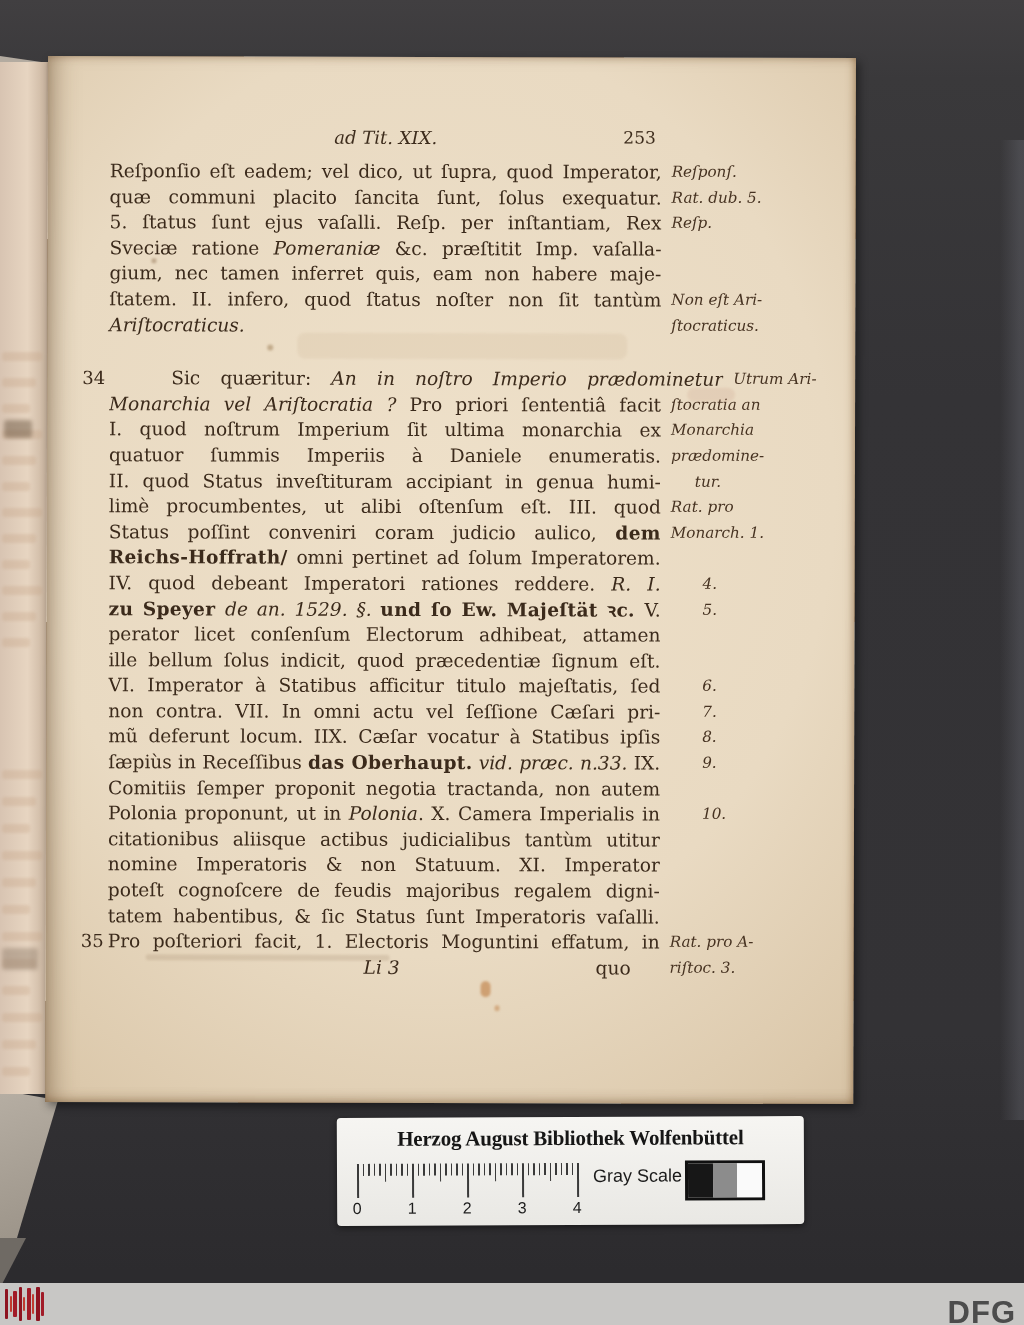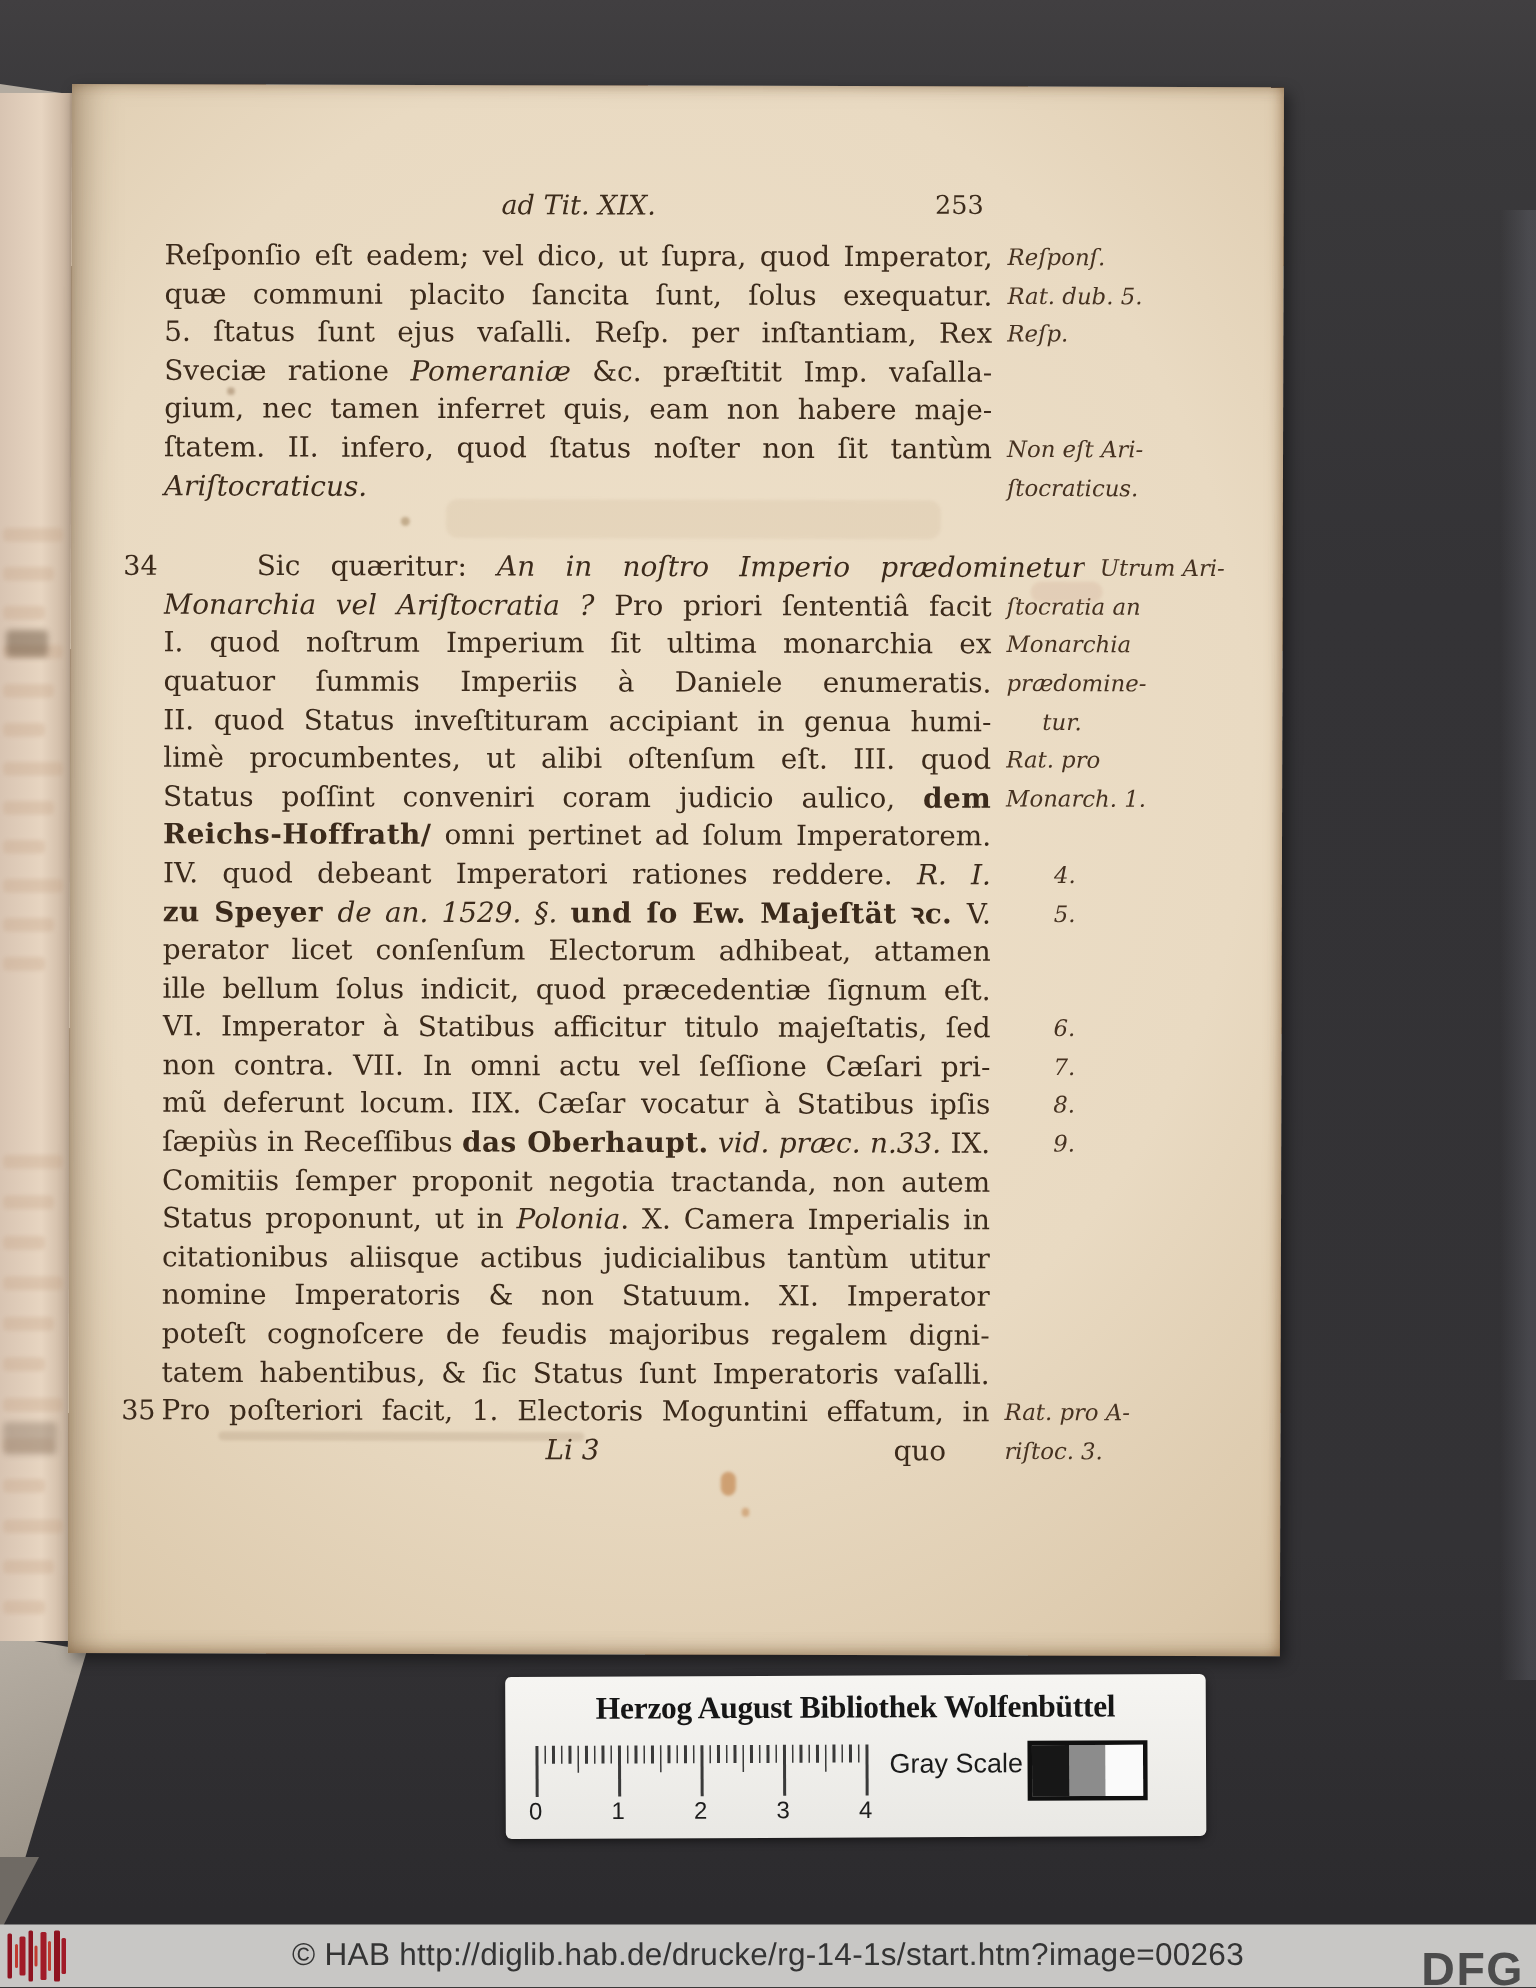--- a/index.html
+++ b/index.html
@@ -209,21 +209,22 @@
         </div>
         <div class="row">
           <div class="lmain j"><span>ſæpiùs in Receſſibus </span><span class="s-b">das Oberhaupt.</span><span class="s-i"> vid. præc. n.33.</span><span> IX. In</span></div>
           <div class="lmarg n">9.</div>
         </div>
         <div class="row">
           <div class="lmain j"><span>Comitiis ſemper proponit negotia tractanda, non autem</span></div>
           <div class="lmarg"></div>
         </div>
         <div class="row">
-          <div class="lmain j"><span>Status proponunt, ut in </span><span class="s-i">Polonia</span><span>. X. Camera Imperialis in</span></div>
+          <div class="lmain j"><span>Polonia proponunt, ut in </span><span class="s-i">Polonia</span><span>. X. Camera Imperialis in</span></div>
+          <div class="lmarg n">10.</div>
         </div>
         <div class="row">
           <div class="lmain j"><span>citationibus aliisque actibus judicialibus tantùm utitur</span></div>
           <div class="lmarg"></div>
         </div>
         <div class="row">
           <div class="lmain j"><span>nomine Imperatoris &amp; non Statuum. XI. Imperator</span></div>
         </div>
         <div class="row">
           <div class="lmain j"><span>poteſt cognoſcere de feudis majoribus regalem digni-</span></div>
@@ -320,16 +321,15 @@
         <div class="hab-bar" style="width: 3px; height: 30px; background: rgb(142, 19, 32);"></div>
         <div class="hab-bar" style="width: 2px; height: 16px; background: rgb(192, 58, 48);"></div>
         <div class="hab-bar" style="width: 4px; height: 26px; background: rgb(161, 27, 40);"></div>
         <div class="hab-bar" style="width: 3px; height: 34px; background: rgb(142, 19, 32);"></div>
         <div class="hab-bar" style="width: 2px; height: 14px; background: rgb(192, 58, 48);"></div>
         <div class="hab-bar" style="width: 4px; height: 32px; background: rgb(161, 27, 40);"></div>
         <div class="hab-bar" style="width: 2px; height: 20px; background: rgb(192, 58, 48);"></div>
         <div class="hab-bar" style="width: 4px; height: 34px; background: rgb(142, 19, 32);"></div>
         <div class="hab-bar" style="width: 3px; height: 24px; background: rgb(161, 27, 40);"></div>
       </div>
-    <div class="url-text">© HAB http://diglib.hab.de/drucke/rg-14-1s/start.htm?image=00263</div>
     <div class="dfg">DFG</div>
   </div>
 </div>
 
 </body></html>

